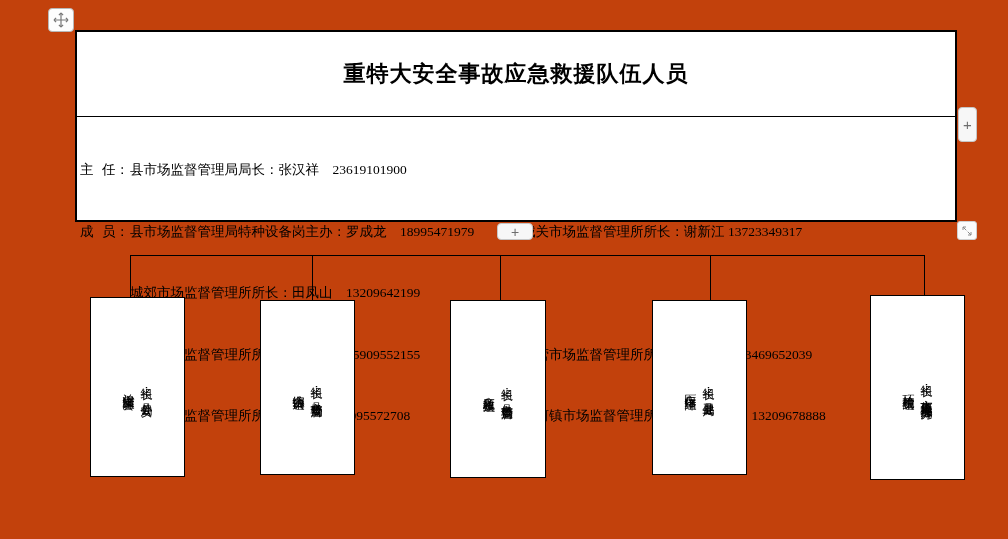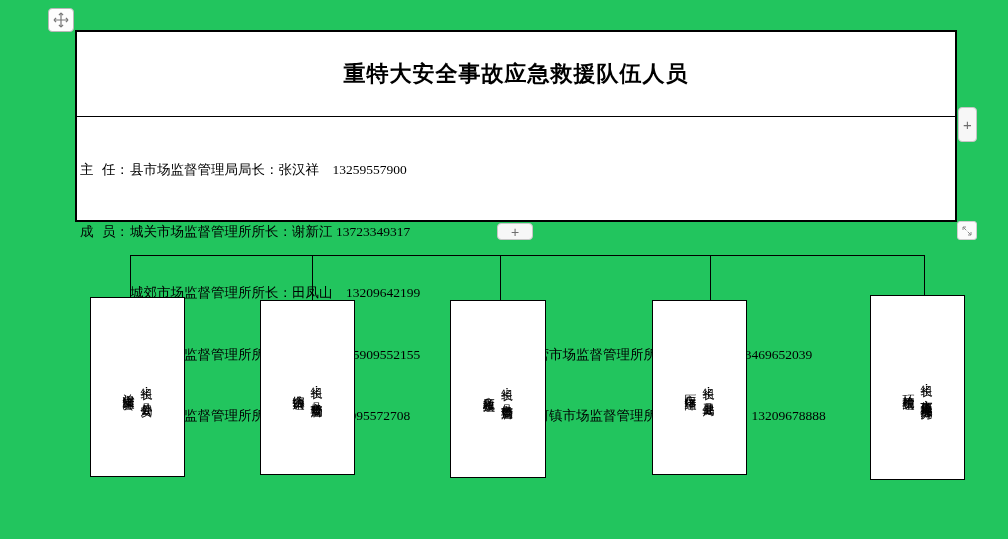--- a/index.html
+++ b/index.html
@@ -1,16 +1,16 @@
 <!DOCTYPE html>
 <html><head>
 <meta charset="utf-8">
 <style>
   html,body{margin:0;padding:0;background:#fff;}
-  #canvas{position:relative;width:1008px;height:539px;background:#22c55e;overflow:hidden;
+  #canvas{position:relative;width:1008px;height:539px;background:#c2410c;overflow:hidden;
           font-family:"Liberation Serif","DejaVu Serif",serif;color:#000;}
 
   
   .ctl{position:absolute;box-sizing:border-box;display:flex;align-items:center;justify-content:center;
        background:#f7f7f7;border:1px solid #c6c6c6;border-radius:4px;color:#6e6e6e;
        font-family:"Liberation Sans","DejaVu Sans",sans-serif;cursor:pointer;}
   .move-handle{left:48px;top:8px;width:26px;height:24px;background:#fdfdfd;border-color:#b8b8b8;}
   .plus-right{left:958px;top:107px;width:19px;height:35px;font-size:15px;}
   .plus-bottom{left:497px;top:223px;width:36px;height:17px;font-size:14px;}
   .resize-handle{left:957px;top:221px;width:20px;height:19px;background:#fbfbfb;border-color:#cfcfcf;border-radius:3px;}
@@ -67,24 +67,25 @@
     </span>
   </div>
 
   <div class="roster">
     <div class="title-row">
       <span class="doc-title">重特大安全事故应急救援队伍人员</span>
     </div>
     <div class="content-rows">
       <div class="r-row">
         <span class="r-label"><span>主</span><span>任：</span></span>
-        <span class="span-rest">县市场监督管理局局长：张汉祥　13259557900</span>
+        <span class="span-rest">县市场监督管理局局长：张汉祥　23619101900</span>
       </div>
       <div class="r-row">
         <span class="r-label"><span>成</span><span>员：</span></span>
+        <span>县市场监督管理局特种设备岗主办：罗成龙　18995471979</span>
         <span>城关市场监督管理所所长：谢新江 13723349317</span>
       </div>
       <div class="r-row">
         <span class="r-label"></span>
         <span>城郊市场监督管理所所长：田凤山　13209642199</span>
       </div>
       <div class="r-row">
         <span class="r-label"></span>
         <span>李旺市场监督管理所所长：杨彦成　15909552155</span>
         <span>七营市场监督管理所所长：田彦才　13469652039</span>

